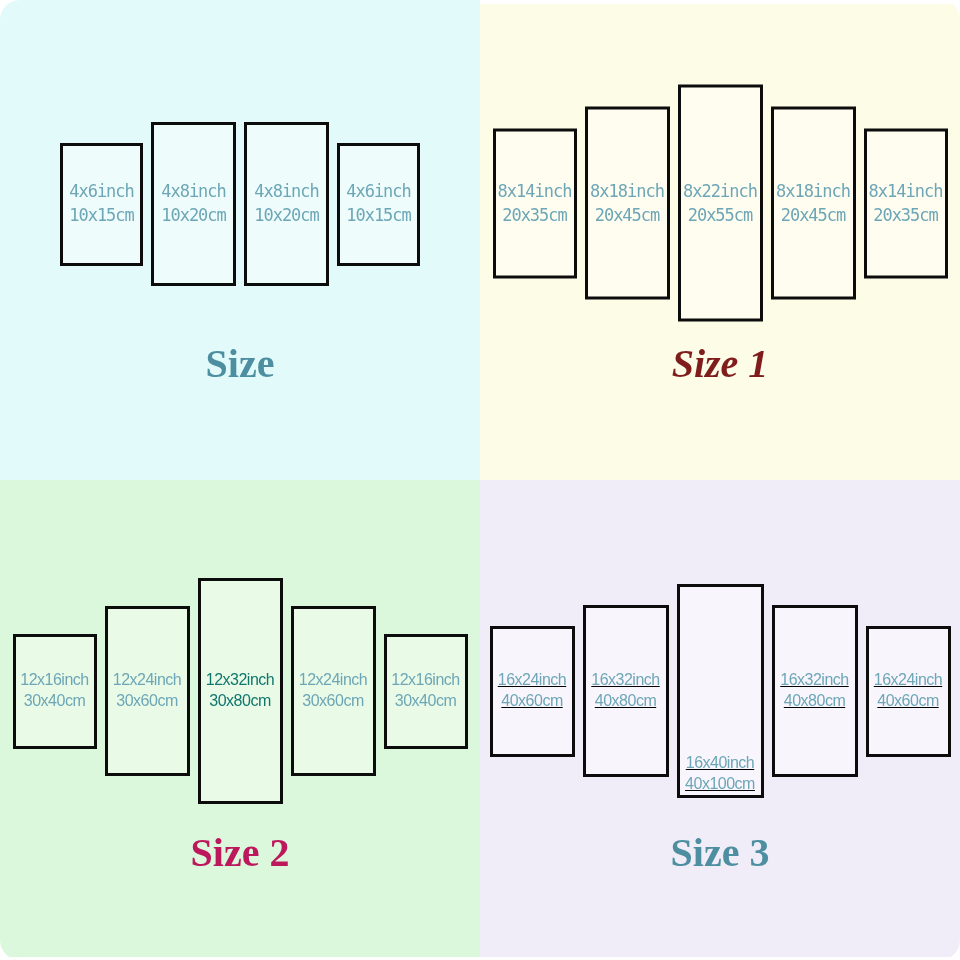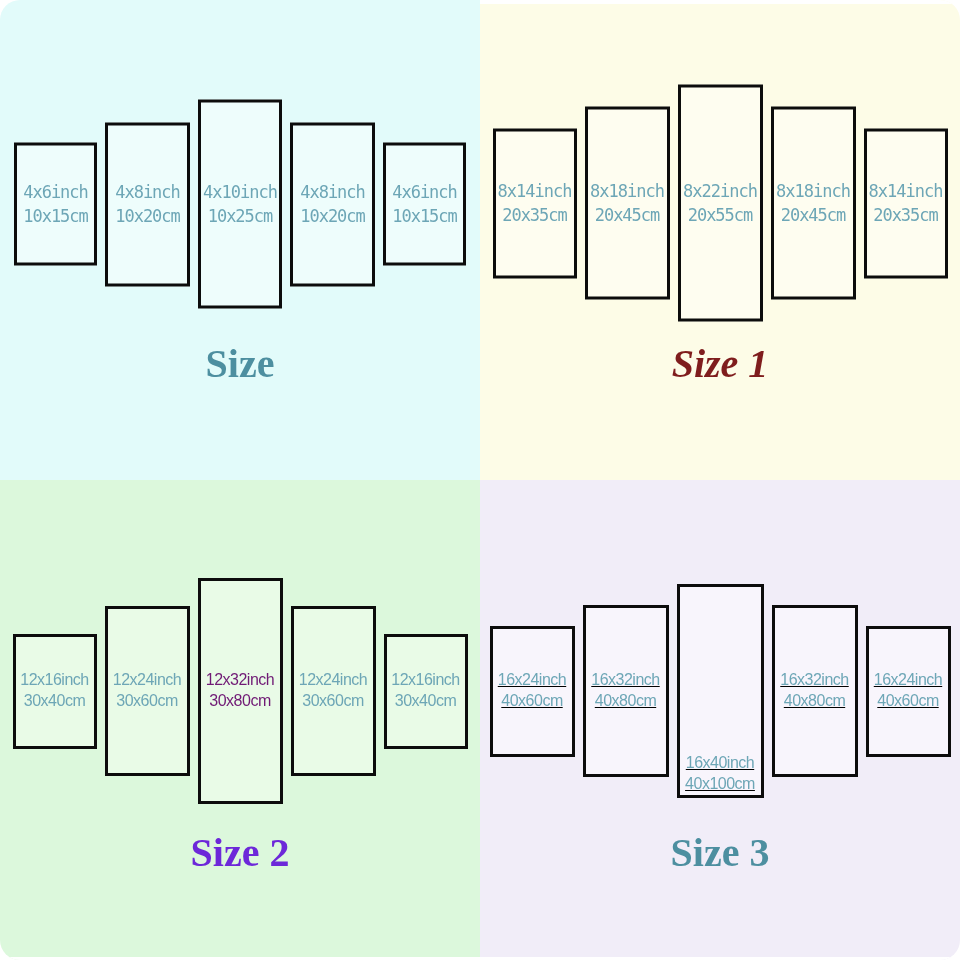--- a/index.html
+++ b/index.html
@@ -90,26 +90,20 @@
             <div>4x6inch</div>
             <div>10x15cm</div>
           </div>
         </div>
         <div class="panel p2" style="background: rgb(238, 253, 252);">
           <div class="panel-label" style="color: rgb(109, 166, 182);">
             <div>4x8inch</div>
             <div>10x20cm</div>
           </div>
         </div>
-        <div class="panel p3" style="background: rgb(238, 253, 252);">
-          <div class="panel-label" style="color: rgb(109, 166, 182);">
-            <div>4x10inch</div>
-            <div>10x25cm</div>
-          </div>
-        </div>
         <div class="panel p4" style="background: rgb(238, 253, 252);">
           <div class="panel-label" style="color: rgb(109, 166, 182);">
             <div>4x8inch</div>
             <div>10x20cm</div>
           </div>
         </div>
         <div class="panel p5" style="background: rgb(238, 253, 252);">
           <div class="panel-label" style="color: rgb(109, 166, 182);">
             <div>4x6inch</div>
             <div>10x15cm</div>
@@ -163,39 +157,39 @@
             <div>30x40cm</div>
           </div>
         </div>
         <div class="panel p2" style="background: rgb(233, 251, 231);">
           <div class="panel-label" style="color: rgb(109, 166, 182);">
             <div>12x24inch</div>
             <div>30x60cm</div>
           </div>
         </div>
         <div class="panel p3" style="background: rgb(233, 251, 231);">
-          <div class="panel-label" style="color: #701a75;">
+          <div class="panel-label" style="color: #0f766e;">
             <div>12x32inch</div>
             <div>30x80cm</div>
           </div>
         </div>
         <div class="panel p4" style="background: rgb(233, 251, 231);">
           <div class="panel-label" style="color: rgb(109, 166, 182);">
             <div>12x24inch</div>
             <div>30x60cm</div>
           </div>
         </div>
         <div class="panel p5" style="background: rgb(233, 251, 231);">
           <div class="panel-label" style="color: rgb(109, 166, 182);">
             <div>12x16inch</div>
             <div>30x40cm</div>
           </div>
         </div>
       </div>
-      <h2 class="title" style="color: #6d28d9;">Size 2</h2>
+      <h2 class="title" style="color: #be185d;">Size 2</h2>
     </section>
 
     <section class="quadrant q3 label-sans" style="background: rgb(241, 237, 248);">
       <div class="panels">
         <div class="panel p1" style="background: rgb(248, 245, 252);">
           <div class="panel-label" style="color: rgb(109, 166, 182);">
             <div>16x24inch</div>
             <div>40x60cm</div>
           </div>
         </div>

